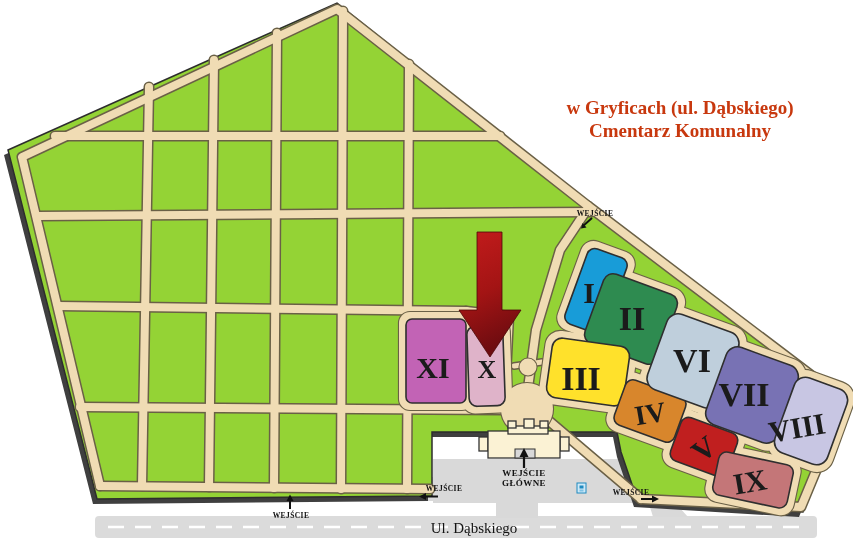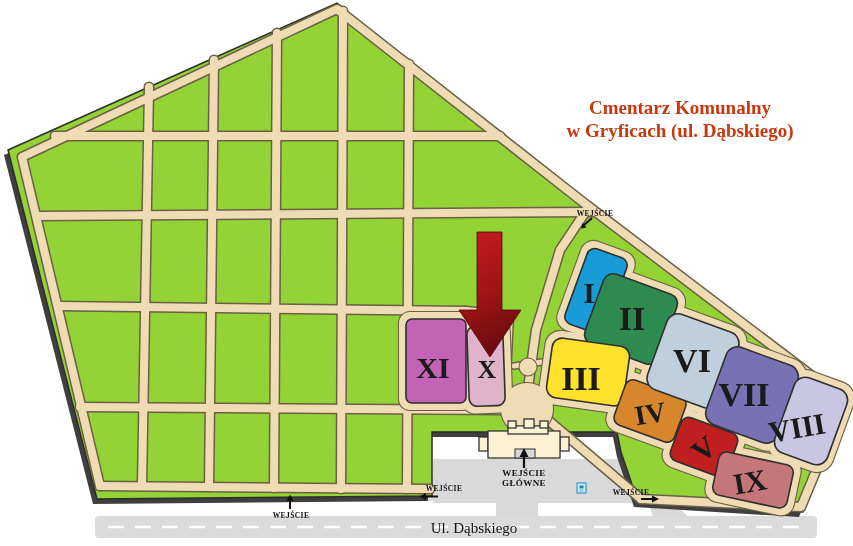--- a/index.html
+++ b/index.html
@@ -277,19 +277,19 @@
   </g>
 
   <g>
     <rect x="577" y="483" width="9" height="10" fill="#cfe9f7" stroke="#1f8ac0" stroke-width="1"></rect>
     <rect x="579.5" y="485.5" width="4" height="3" fill="#1f8ac0"></rect>
     <rect x="579.5" y="489.5" width="4" height="2" fill="#7fc3e6"></rect>
   </g>
 </svg>
 
 <div id="title">
+  <div>w Gryficach (ul. Dąbskiego)</div>
   <div>Cmentarz Komunalny</div>
-  <div>w Gryficach (ul. Dąbskiego)</div>
 </div>
 
 <div id="street-label">Ul. Dąbskiego</div>
 
 </div>
 
 </body></html>

